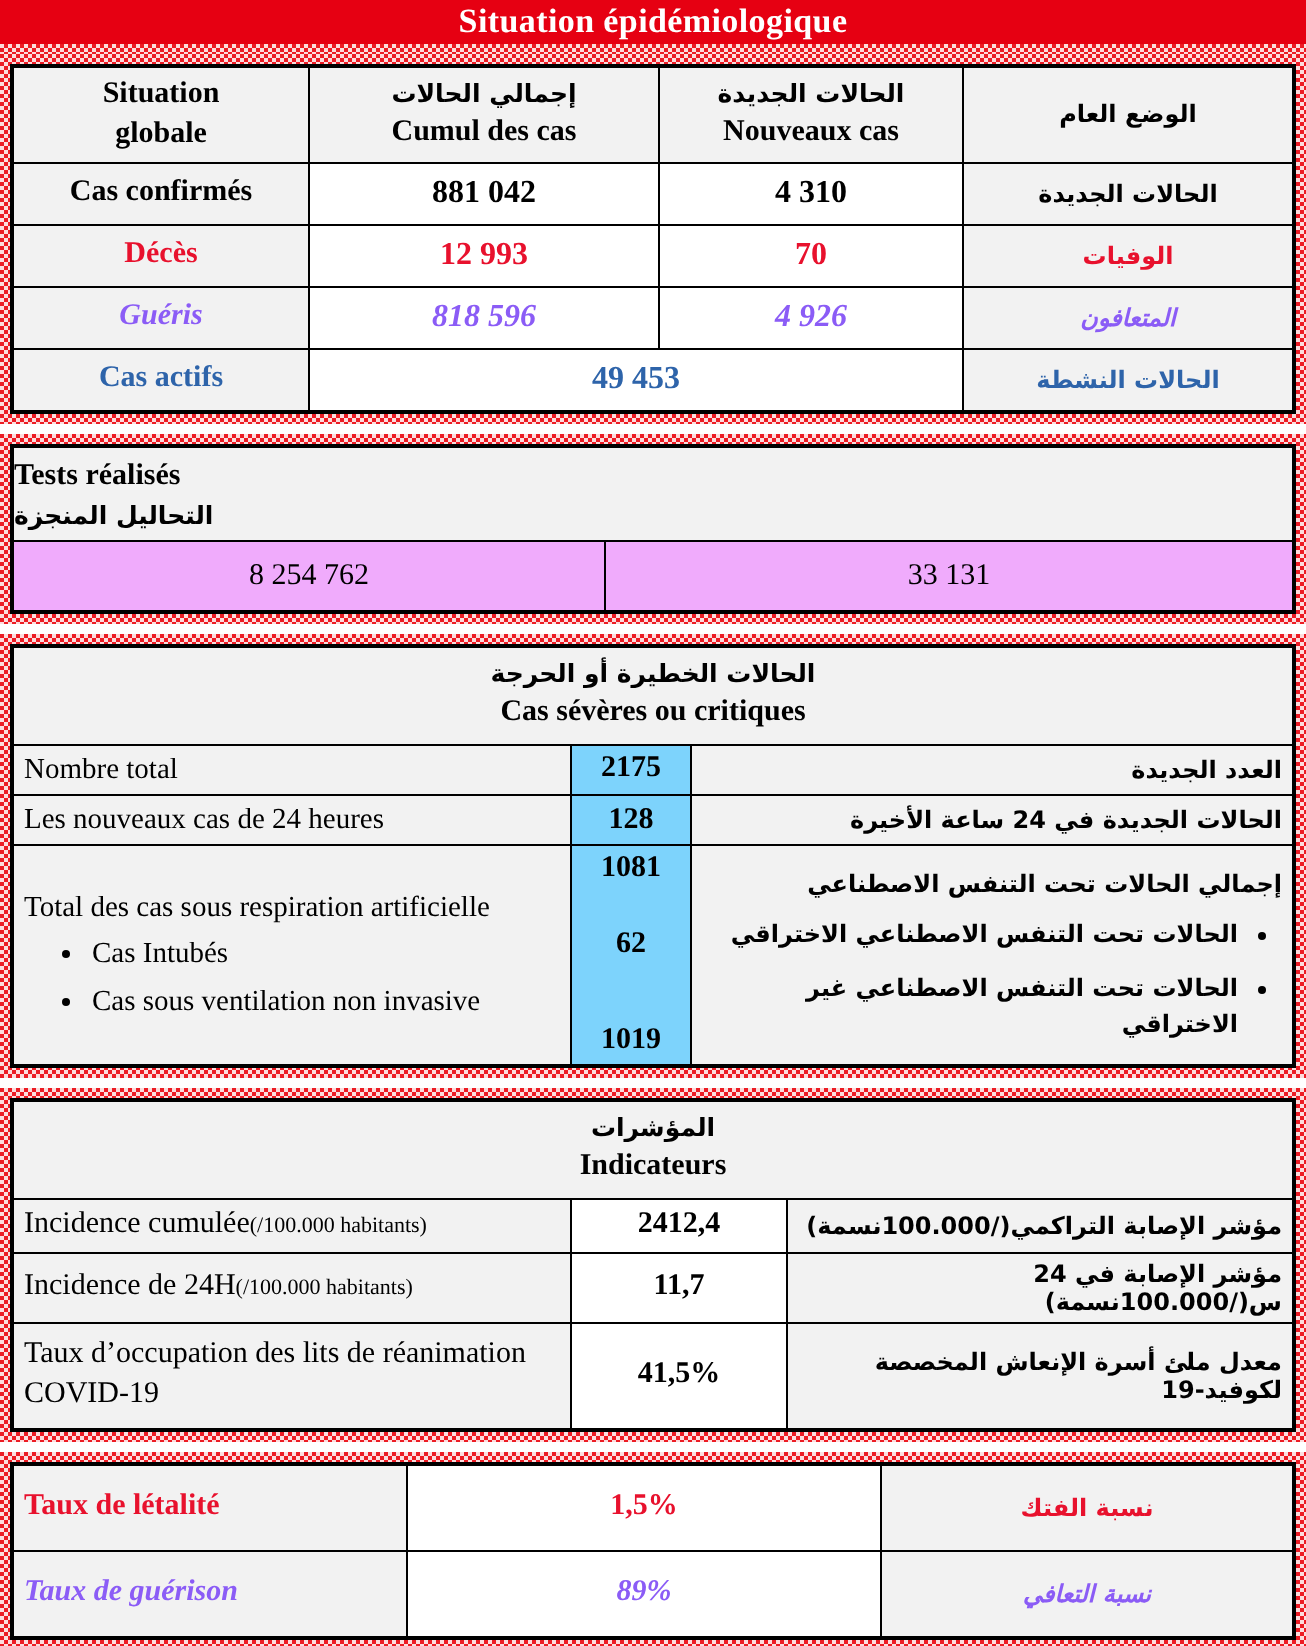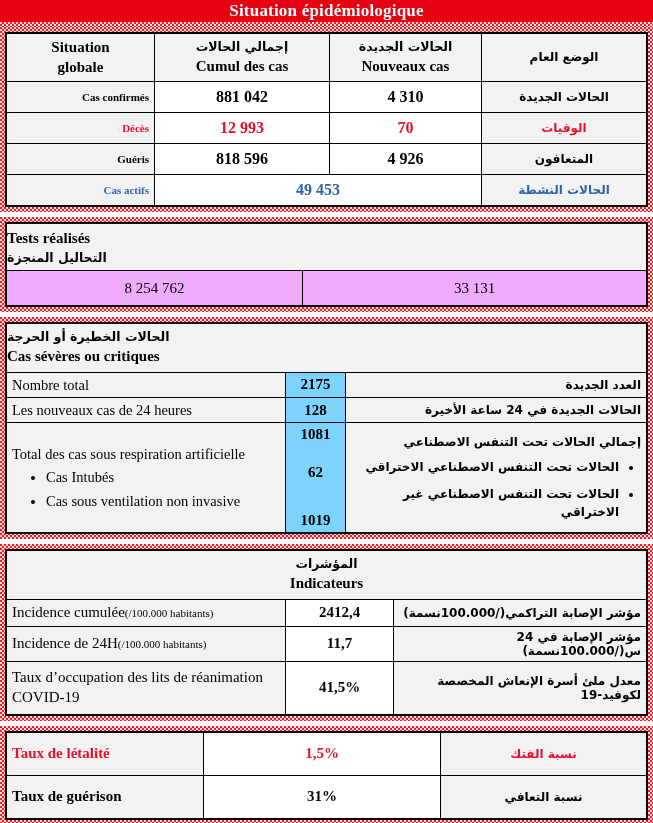--- a/index.html
+++ b/index.html
@@ -73,41 +73,41 @@
   }
   .ar {
     direction: rtl;
     text-align: right;
     font-family: "DejaVu Sans", "Liberation Sans", sans-serif;
     font-size: 12px;
     font-weight: bold;
   }
   .ar-ctr { text-align: center; }
   .red   { color: #e8112d; }
-  .green { color: #000000; }
+  .green { color: #8b5cf6; font-style: italic; }
   .blue  { color: #2e64aa; }
 
   
   .t-sit td { height: 24px; }
   .t-sit .hdr {
     text-align: center;
     font-weight: bold;
     font-size: 15px;
     line-height: 1.35;
   }
   .t-sit .hdr .ar-line {
     direction: rtl;
     font-family: "DejaVu Sans", "Liberation Sans", sans-serif;
     font-size: 12.5px;
     display: block;
   }
   .t-sit .lbl {
-    text-align: right;
-    font-weight: bold;
-    font-size: 11px;
+    text-align: center;
+    font-weight: bold;
+    font-size: 15px;
   }
   .t-sit .num { font-size: 16px; }
 
   
   .t-tests .cap {
     text-align: left;
     font-weight: bold;
     font-size: 15px;
     line-height: 1.4;
     padding: 4px 0;
@@ -121,21 +121,21 @@
   .t-tests .num {
     text-align: center;
     font-size: 15px;
     background: #f0abfc;
     font-weight: normal;
     height: 28px;
   }
 
   
   .t-sev .cap {
-    text-align: left;
+    text-align: center;
     font-weight: bold;
     line-height: 1.45;
     padding: 4px 0;
   }
   .t-sev .cap .ar-line {
     direction: rtl;
     display: block;
     font-family: "DejaVu Sans", "Liberation Sans", sans-serif;
     font-size: 12.5px;
   }
@@ -362,19 +362,19 @@
           <col>
         </colgroup>
       <tbody>
           <tr>
         <td class="fr red">Taux de létalité</td>
         <td class="v red">1,5%</td>
         <td class="ar ar-ctr red">نسبة الفتك</td>
       </tr>
       <tr>
         <td class="fr green">Taux de guérison</td>
-        <td class="v green">31%</td>
+        <td class="v green">89%</td>
         <td class="ar ar-ctr green">نسبة التعافي</td>
       </tr>
     </tbody>
       </table>
   </div>
 </div>
 
 </body></html>

